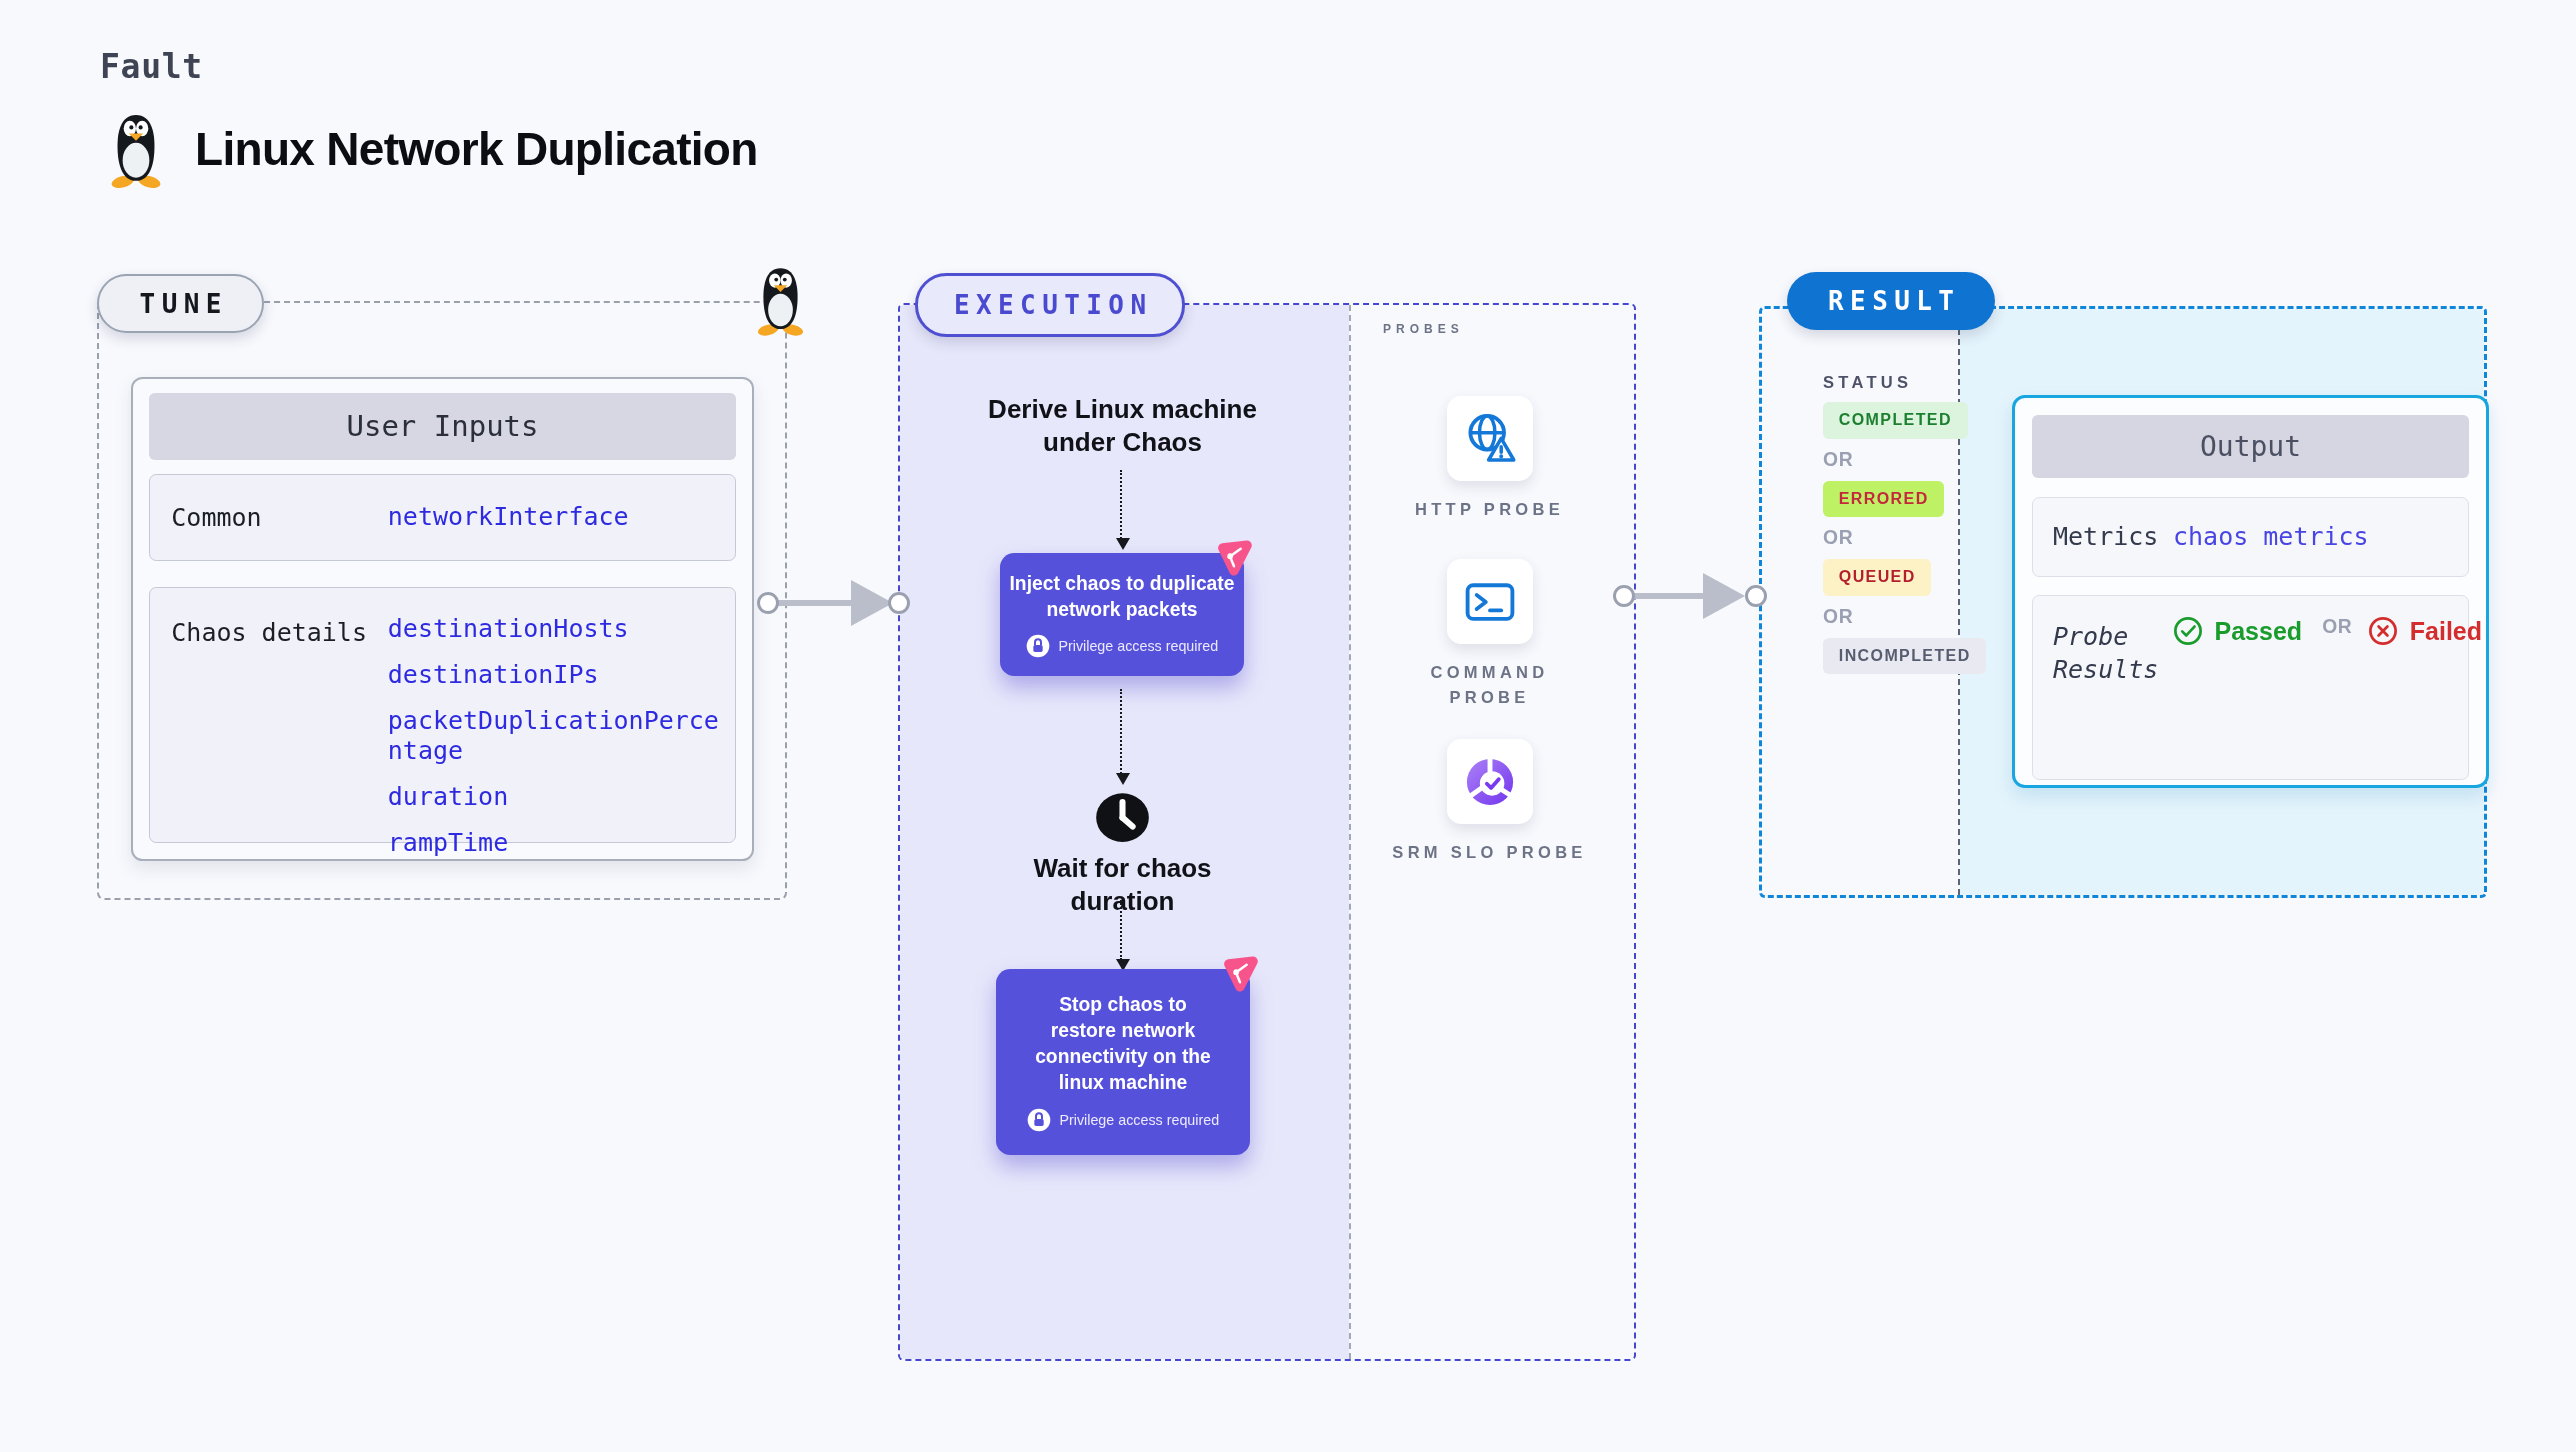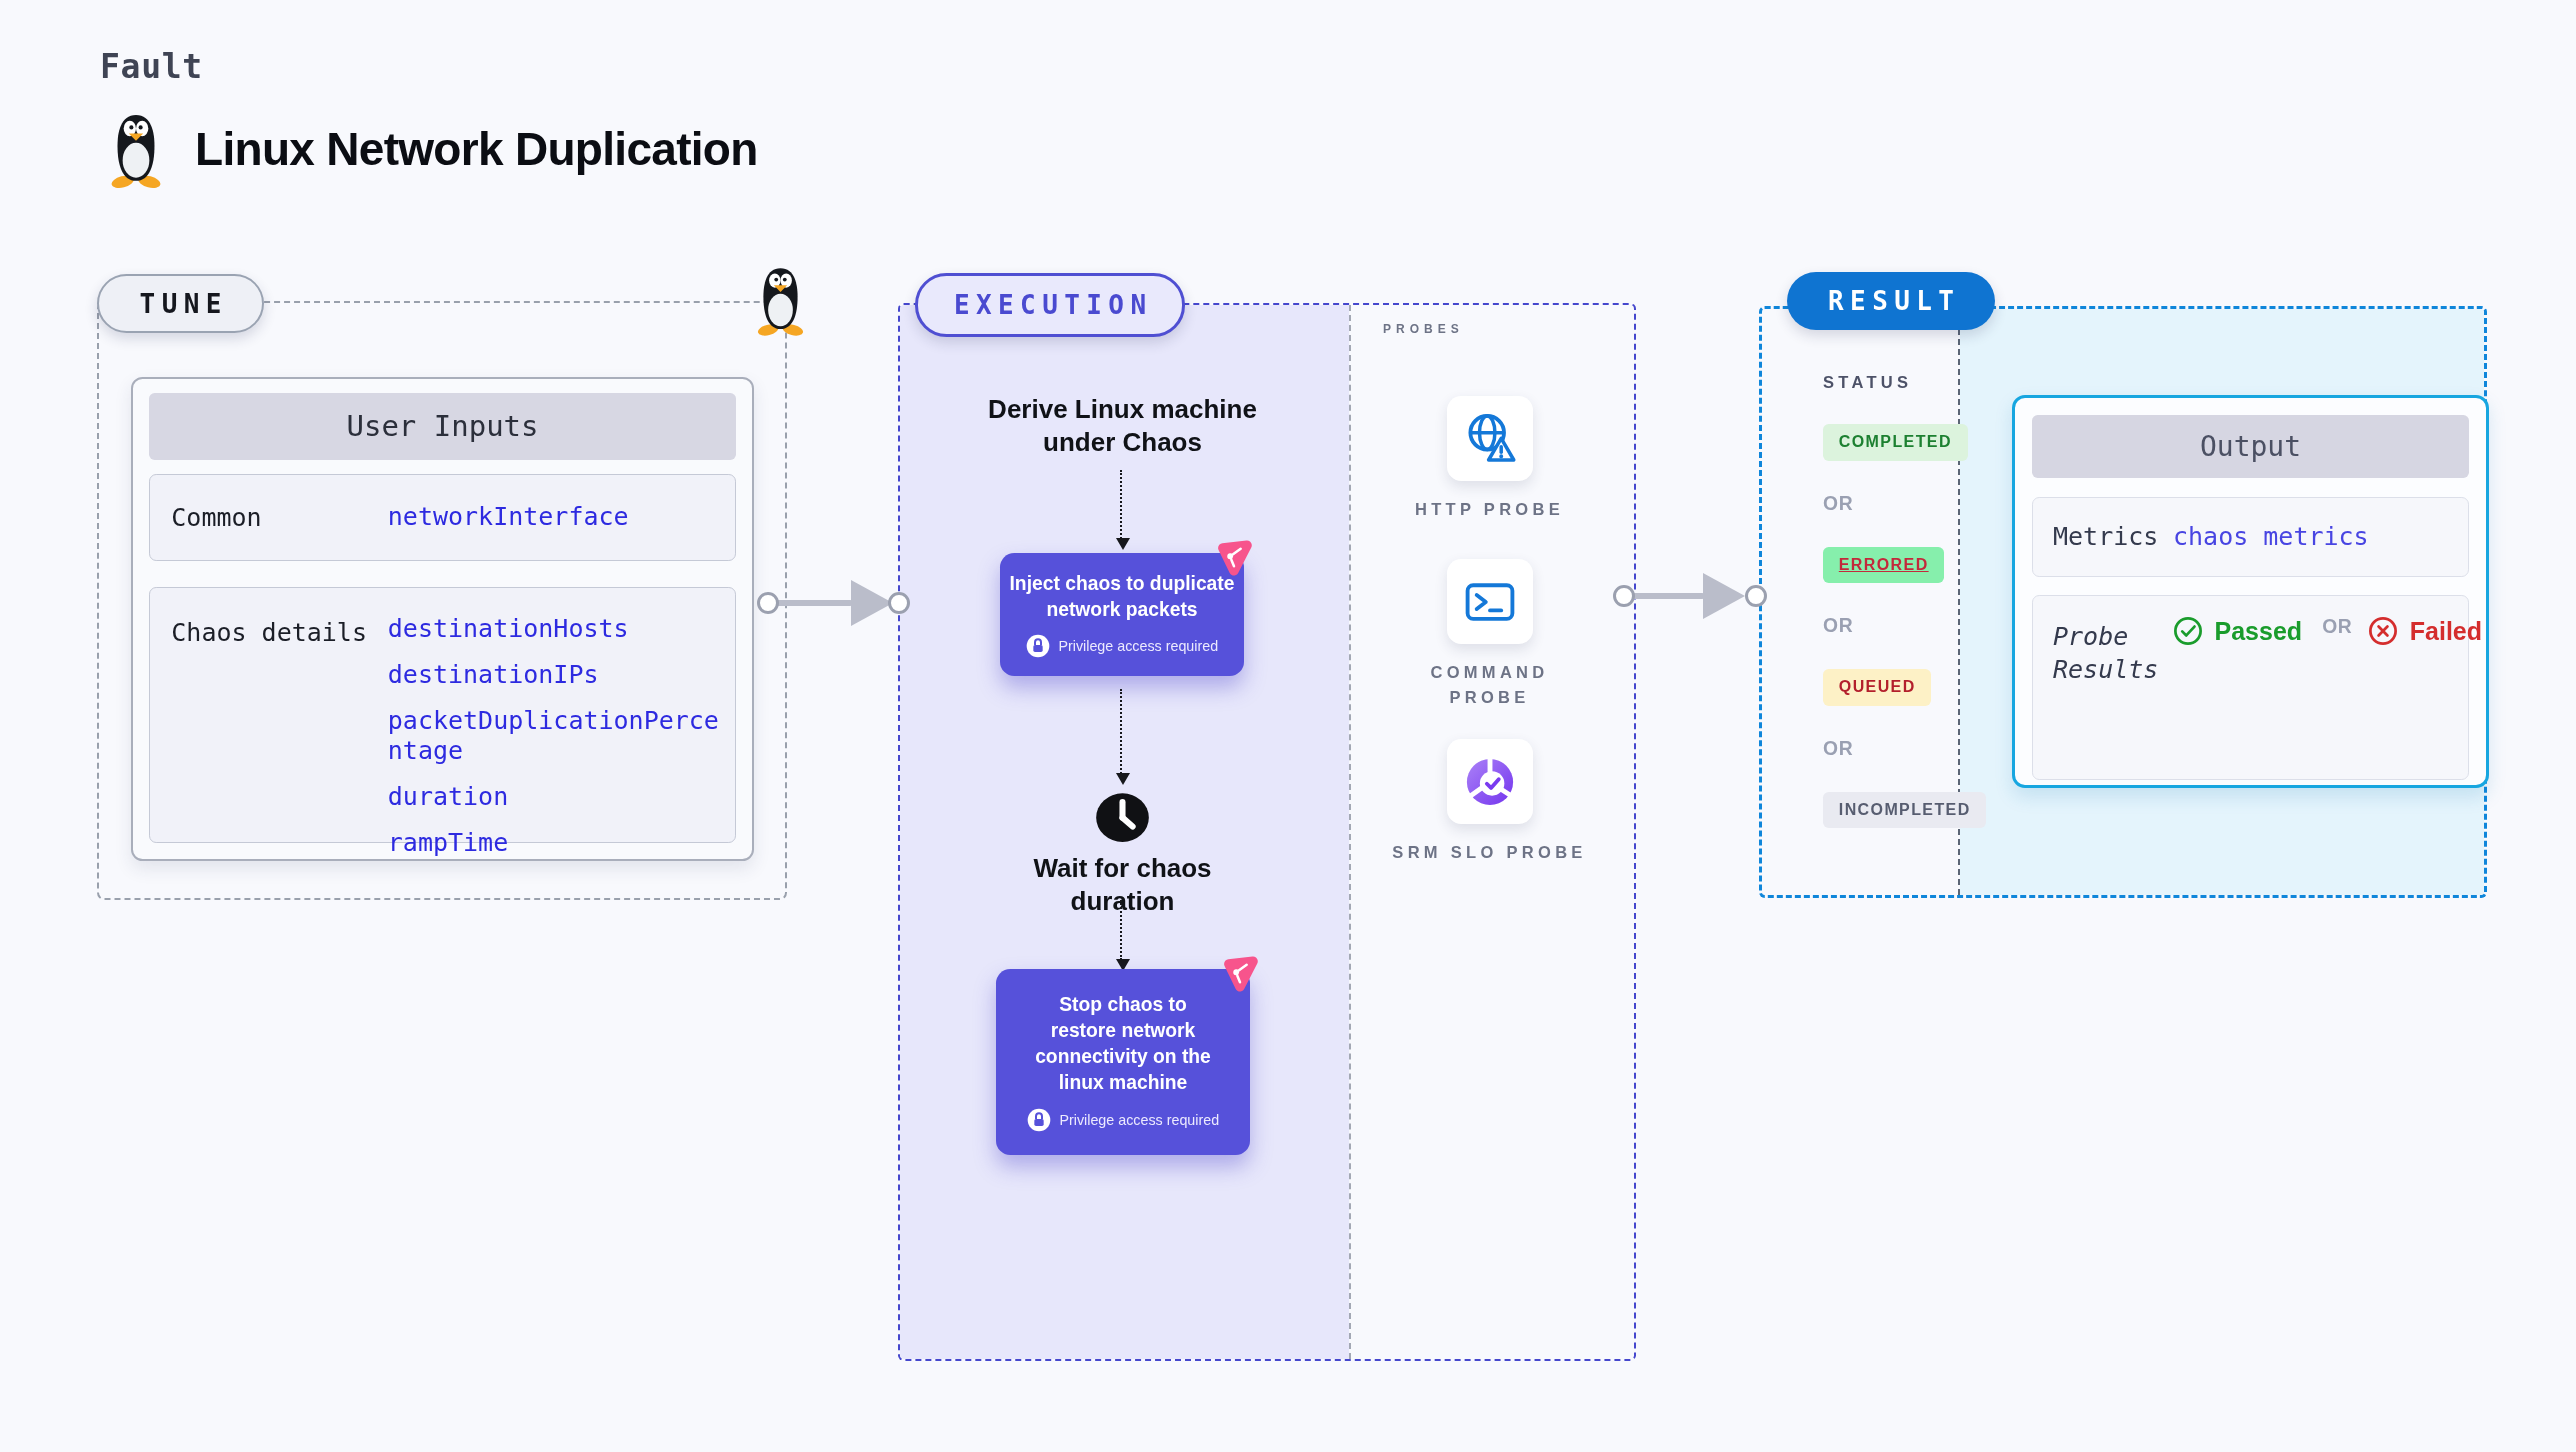--- a/index.html
+++ b/index.html
@@ -77,25 +77,25 @@
 
   
   .conn{position:absolute;z-index:8;}
   .conn .line{position:absolute;background:#babdca;height:6.4px;border-radius:2.9px;}
   .conn .head{position:absolute;width:0;height:0;border-top:23.6px solid transparent;
               border-bottom:23.6px solid transparent;border-left:42px solid #babdca;}
   .conn .dot{position:absolute;width:15.8px;height:15.8px;background:#fff;border:3.6px solid #9ba0af;border-radius:50%;}
 
   
   .status-col{position:absolute;left:1823px;top:373px;display:flex;flex-direction:column;
-              align-items:flex-start;gap:32px;z-index:3;}
+              align-items:flex-start;gap:10px;z-index:3;}
   .status-title{font-size:16.5px;font-weight:700;letter-spacing:4.3px;color:#4d5268;}
   .badge{font-size:16px;font-weight:700;letter-spacing:1.4px;border-radius:5.7px;padding:9.3px 15.8px;}
   .badge.green{background:#dcf3dd;color:#1d8031;}
-  .badge.red{background:#86efac;color:#c3293b;text-decoration:underline;}
+  .badge.red{background:#bef264;color:#c3293b;}
   .badge.yellow{background:#fdf1c6;color:#b31f2c;}
   .badge.gray{background:#e9eaf1;color:#575d70;}
   .or{font-size:19.3px;font-weight:600;color:#9aa0b2;letter-spacing:0.7px;}
 
   .output-card{position:absolute;left:2012px;top:395px;width:477px;height:393px;background:#fcfdff;
                border:3.6px solid #17a6e0;border-radius:13px;box-sizing:border-box;padding:17px 17px;z-index:3;
                box-shadow:0 8.6px 18.6px rgba(20,120,180,.15);}
   .out-header{height:63px;background:#d6d6e2;border-radius:5.7px;display:flex;align-items:center;justify-content:center;
               font-family:"DejaVu Sans Mono",monospace;font-size:28px;color:#4b5063;}
   .out-row{background:#f6f7fb;border:1.4px solid #dcdfe9;border-radius:7.2px;display:flex;box-sizing:border-box;margin-top:18.6px;}

